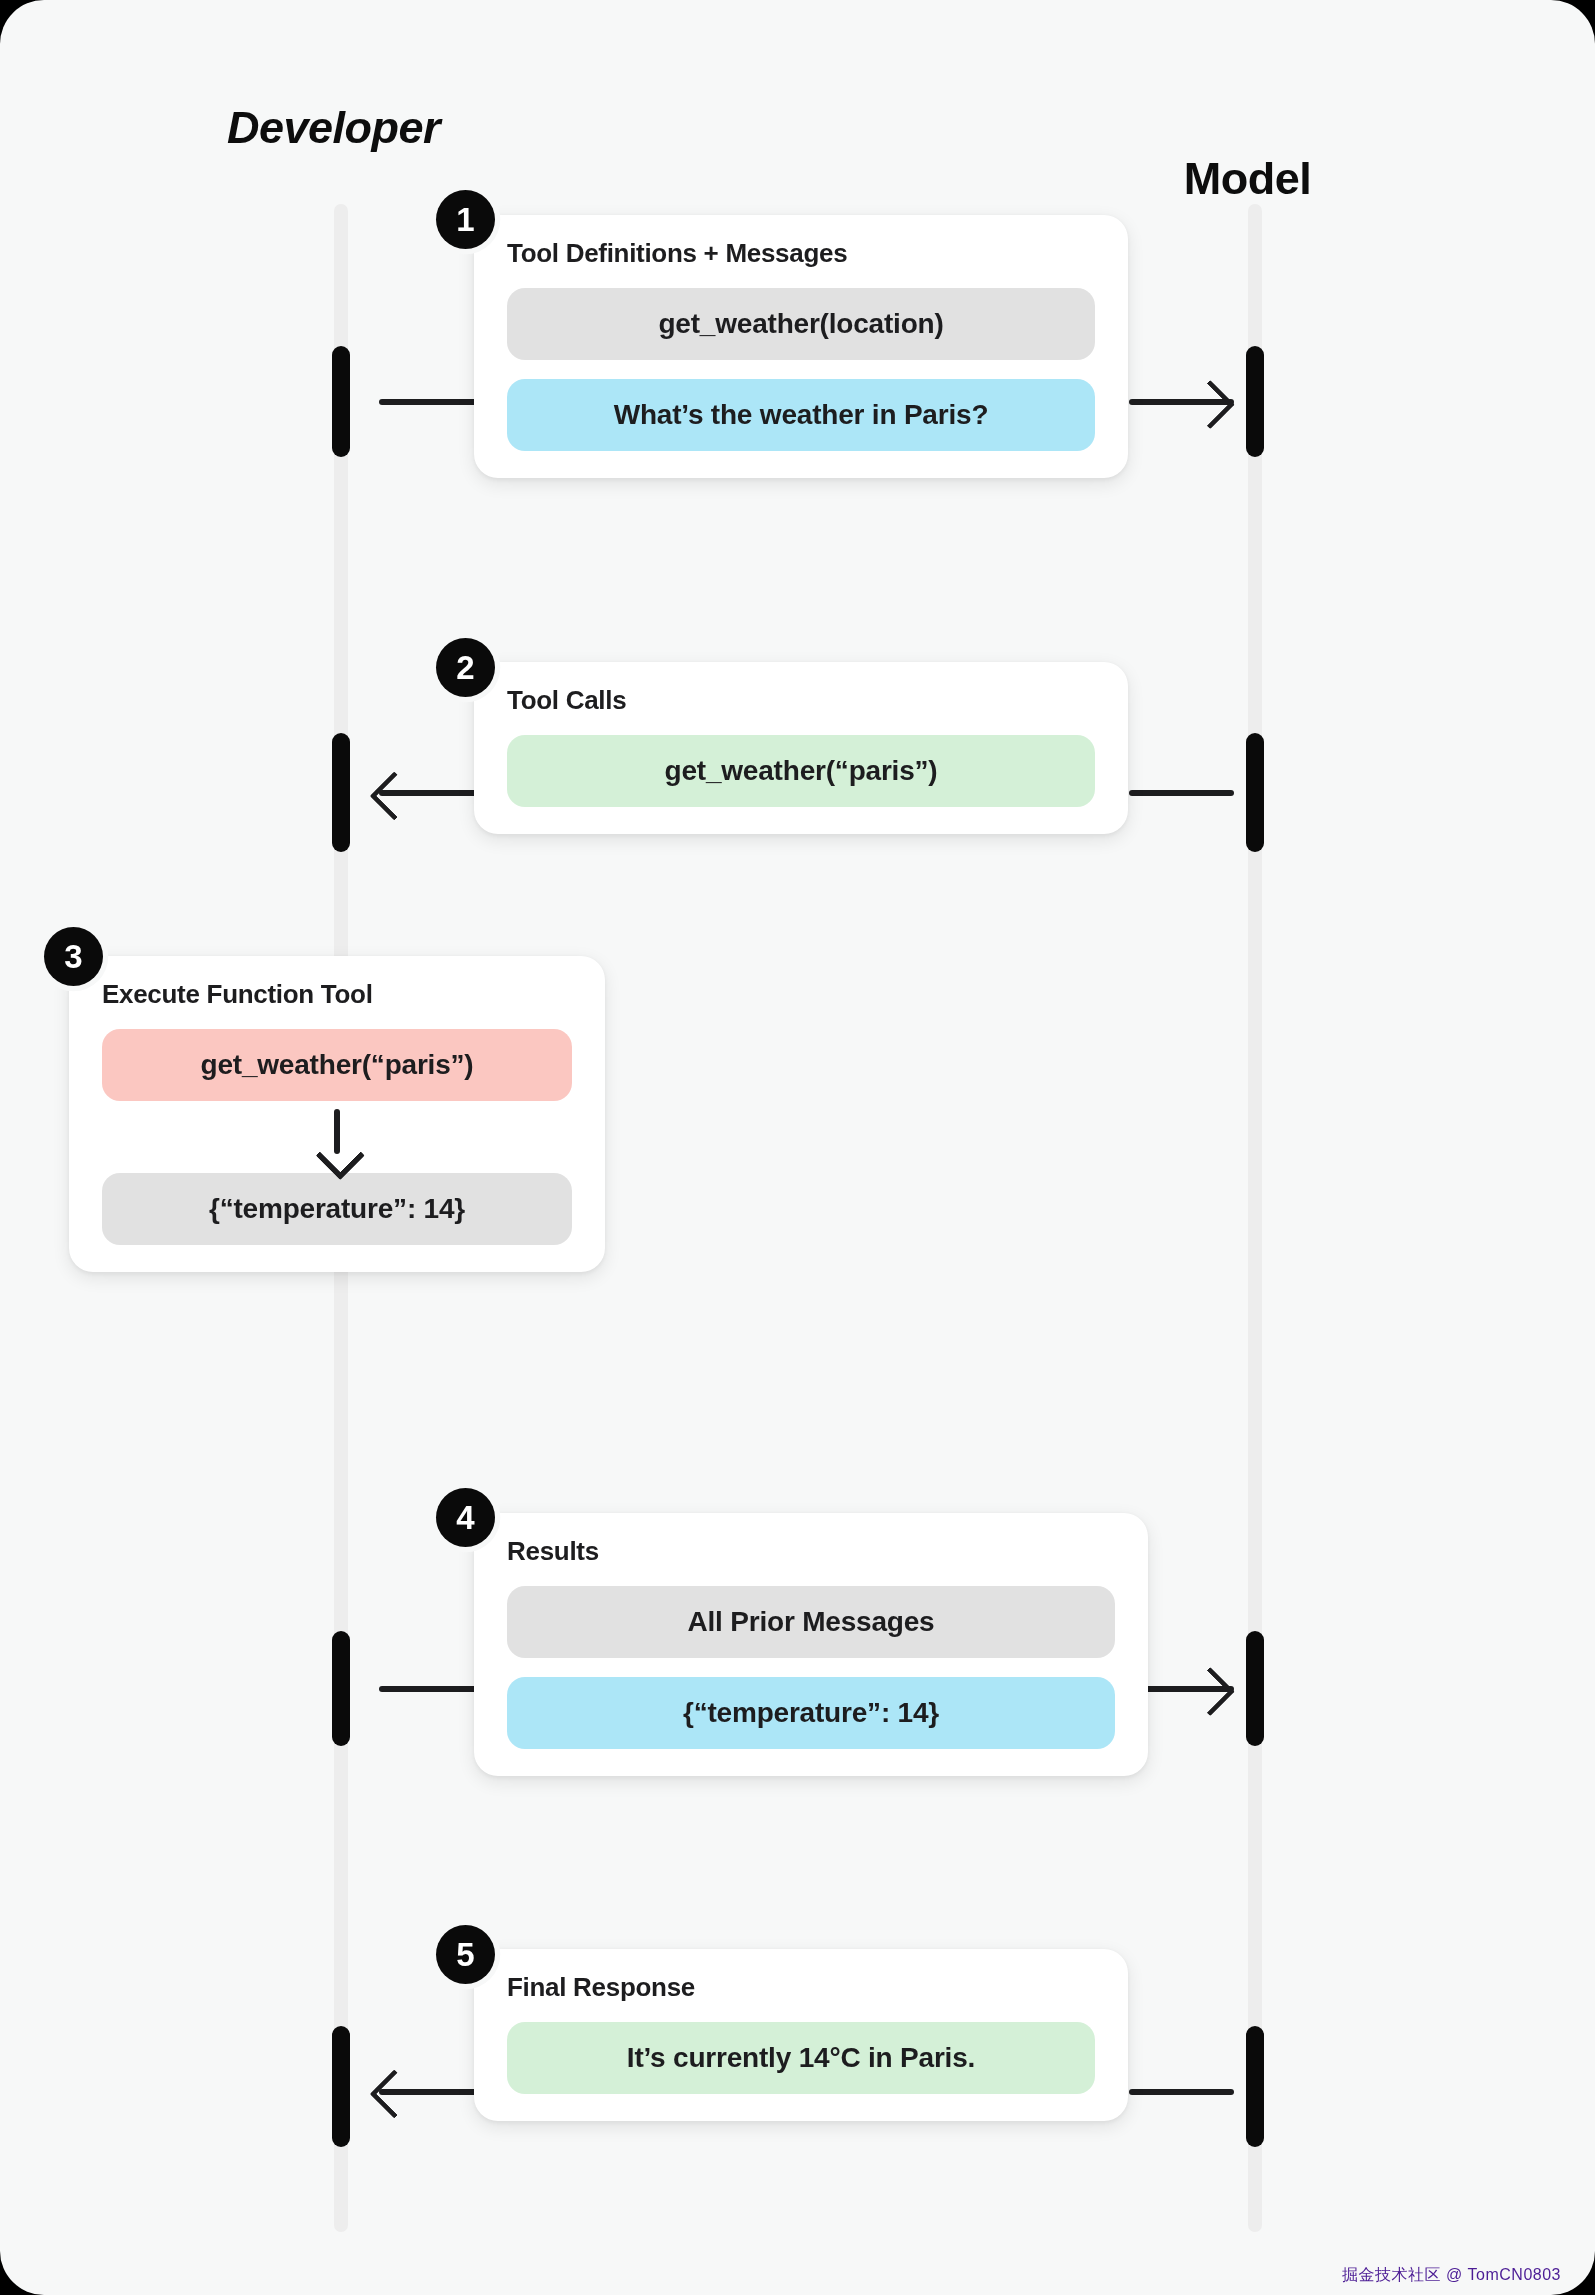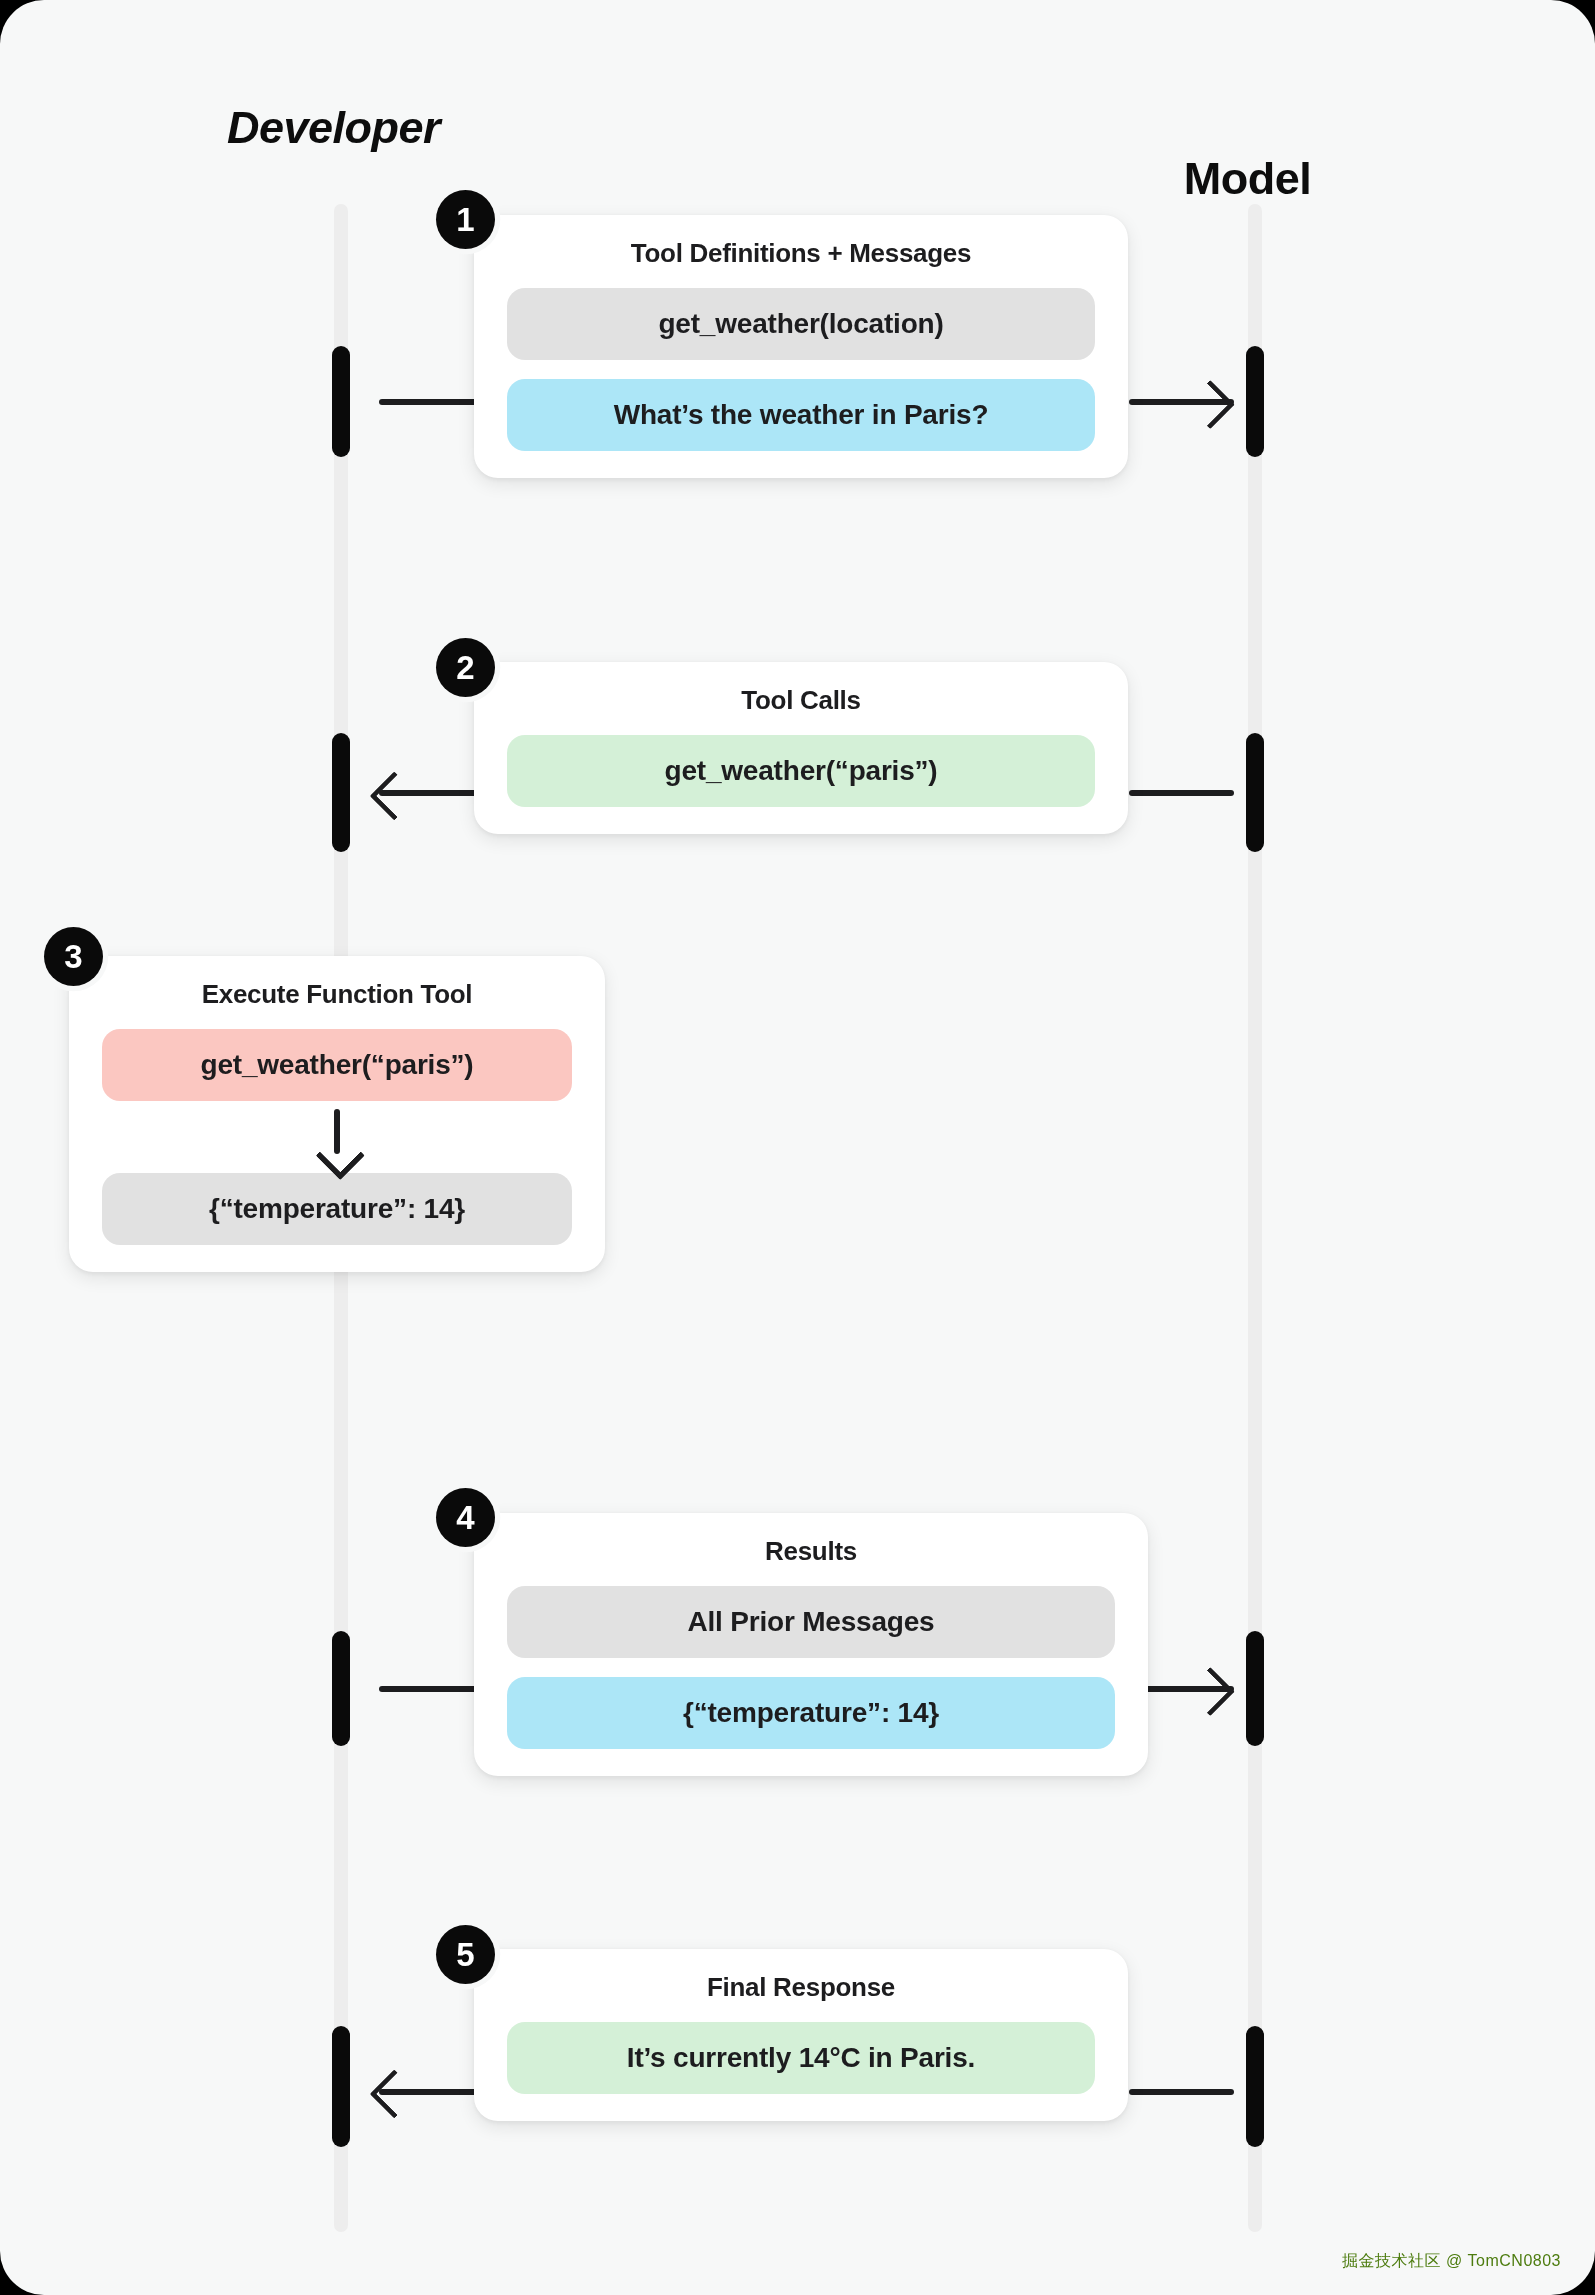--- a/index.html
+++ b/index.html
@@ -79,21 +79,20 @@
     background: #ffffff;
     border-radius: 24px;
     box-shadow: 0 5.3px 18px rgba(0,0,0,0.09), 0 1.1px 4.2px rgba(0,0,0,0.05);
     box-sizing: border-box;
     padding: 23px 33px 27.4px 33px;
   }
   .card-title {
     font-size: 26px;
     font-weight: 700;
     color: #1d1d1f;
-    text-align: center;
     letter-spacing: -0.3px;
     margin-bottom: 19px;
     white-space: nowrap;
   }
   .pill {
     border-radius: 18px;
     text-align: center;
     font-size: 28px;
     font-weight: 700;
     color: #1d1d1f;
@@ -154,23 +153,23 @@
     border-right: 6.3px solid #1d1d1f;
     border-bottom: 6.3px solid #1d1d1f;
     border-radius: 2.1px;
     transform: rotate(45deg);
   }
 
   
   #watermark {
     position: absolute;
     right: 34px;
-    bottom: 23px;
+    bottom: 9px;
     font-size: 16px;
-    color: #4d7c0f;
+    color: #4c1d95;
     letter-spacing: 0.5px;
     white-space: nowrap;
   }
 </style>
 </head>
 <body>
 
 <div id="canvas">
 
   <div class="col-header" id="header-developer">Developer</div>

